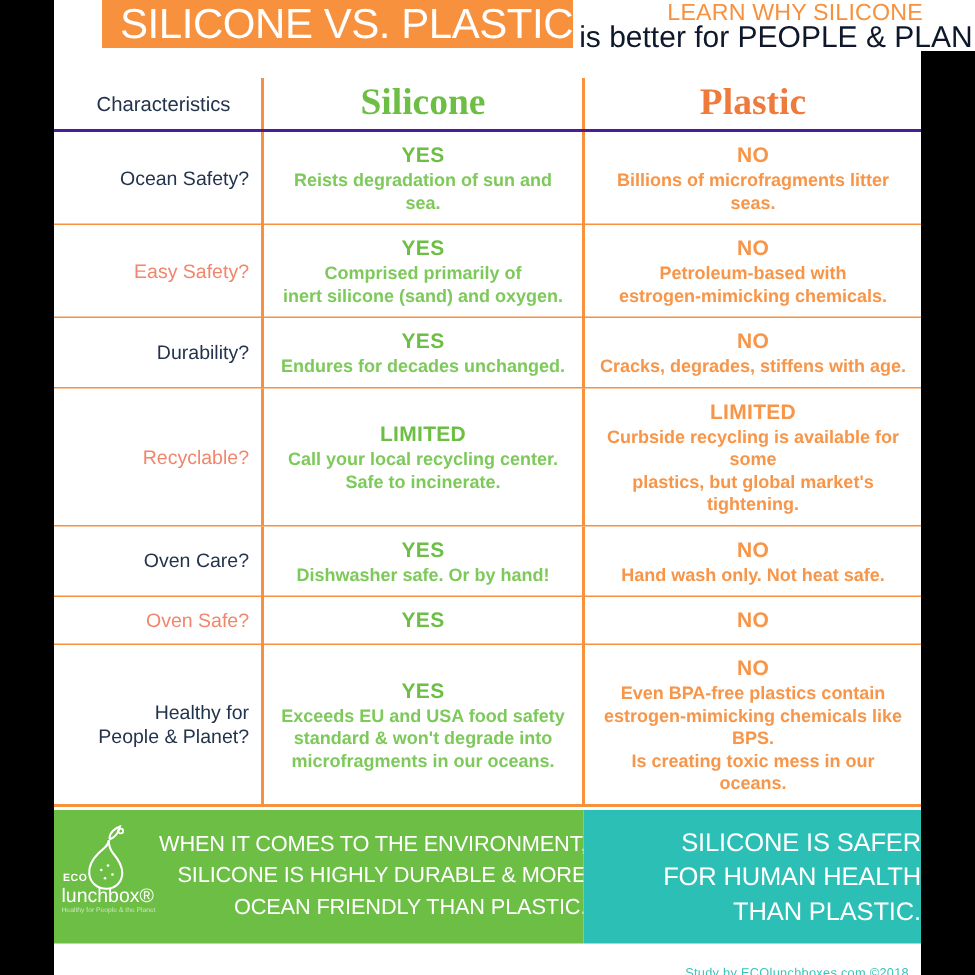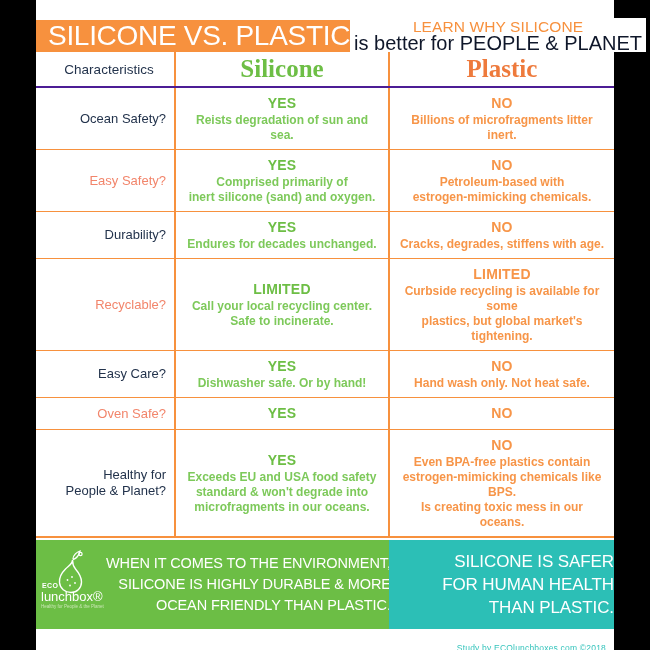--- a/index.html
+++ b/index.html
@@ -20,21 +20,22 @@
     width: 578px;
     height: 650px;
     background: #ffffff;
     box-sizing: border-box;
   }
 
   
   .titlebar {
     display: flex;
     height: 52px;
-    align-items: flex-end;
+    align-items: flex-start;
+    padding-left: 32px;
   }
   .title-main {
     width: 352px;
     background: #F7913E;
     color: #ffffff;
     display: flex;
     align-items: center;
     padding-left: 12px;
     box-sizing: border-box;
     font-size: 28px;
@@ -238,21 +239,21 @@
           <td class="hdr-pla">Plastic</td>
         </tr>
         <tr>
           <td class="cell-char char-dark">Ocean Safety?</td>
           <td class="cell-val sil">
             <div class="verdict">YES</div>
             <div class="detail">Reists degradation of sun and sea.</div>
           </td>
           <td class="cell-val pla">
             <div class="verdict">NO</div>
-            <div class="detail">Billions of microfragments litter inert.</div>
+            <div class="detail">Billions of microfragments litter seas.</div>
           </td>
         </tr>
         <tr>
           <td class="cell-char char-salmon">Easy Safety?</td>
           <td class="cell-val sil">
             <div class="verdict">YES</div>
             <div class="detail">Comprised primarily of<br>inert silicone (sand) and oxygen.</div>
           </td>
           <td class="cell-val pla">
             <div class="verdict">NO</div>
@@ -275,21 +276,21 @@
           <td class="cell-val sil">
             <div class="verdict">LIMITED</div>
             <div class="detail">Call your local recycling center.<br>Safe to incinerate.</div>
           </td>
           <td class="cell-val pla">
             <div class="verdict">LIMITED</div>
             <div class="detail">Curbside recycling is available for some<br>plastics, but global market's tightening.</div>
           </td>
         </tr>
         <tr>
-          <td class="cell-char char-dark">Easy Care?</td>
+          <td class="cell-char char-dark">Oven Care?</td>
           <td class="cell-val sil">
             <div class="verdict">YES</div>
             <div class="detail">Dishwasher safe. Or by hand!</div>
           </td>
           <td class="cell-val pla">
             <div class="verdict">NO</div>
             <div class="detail">Hand wash only. Not heat safe.</div>
           </td>
         </tr>
         <tr>

